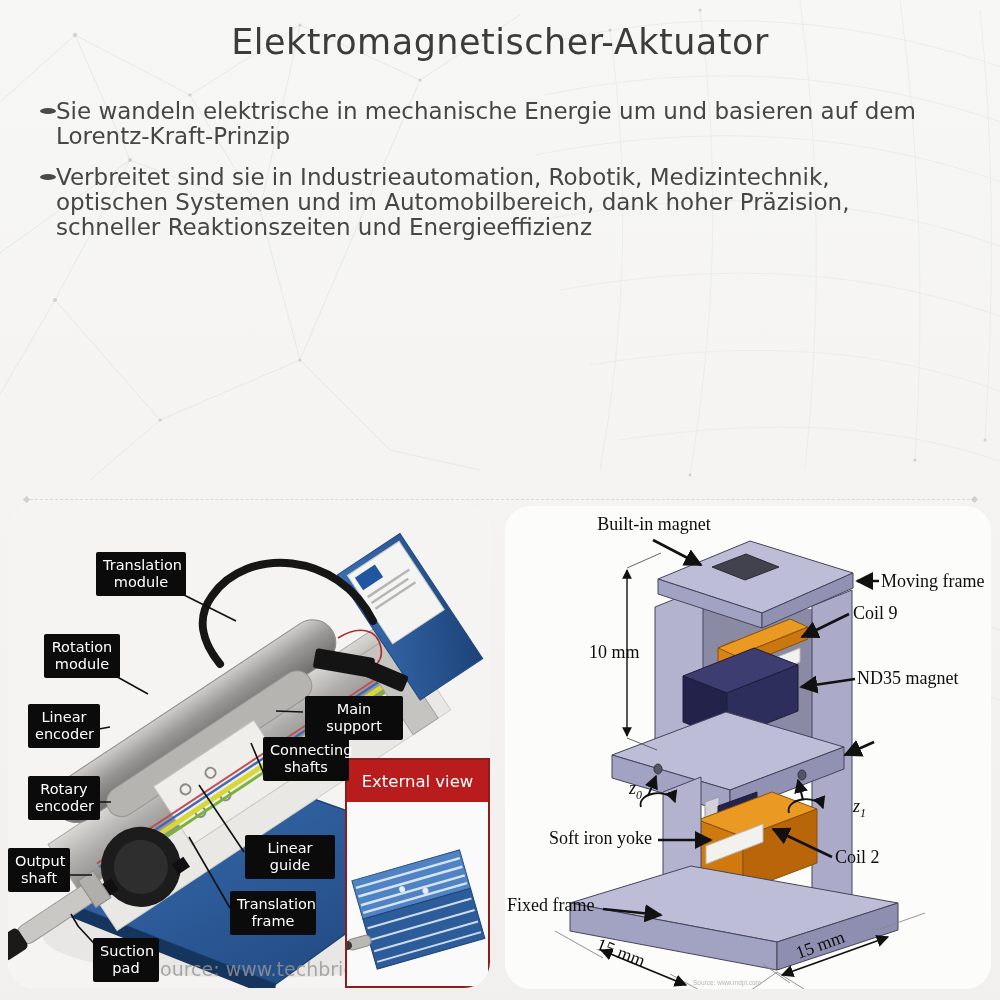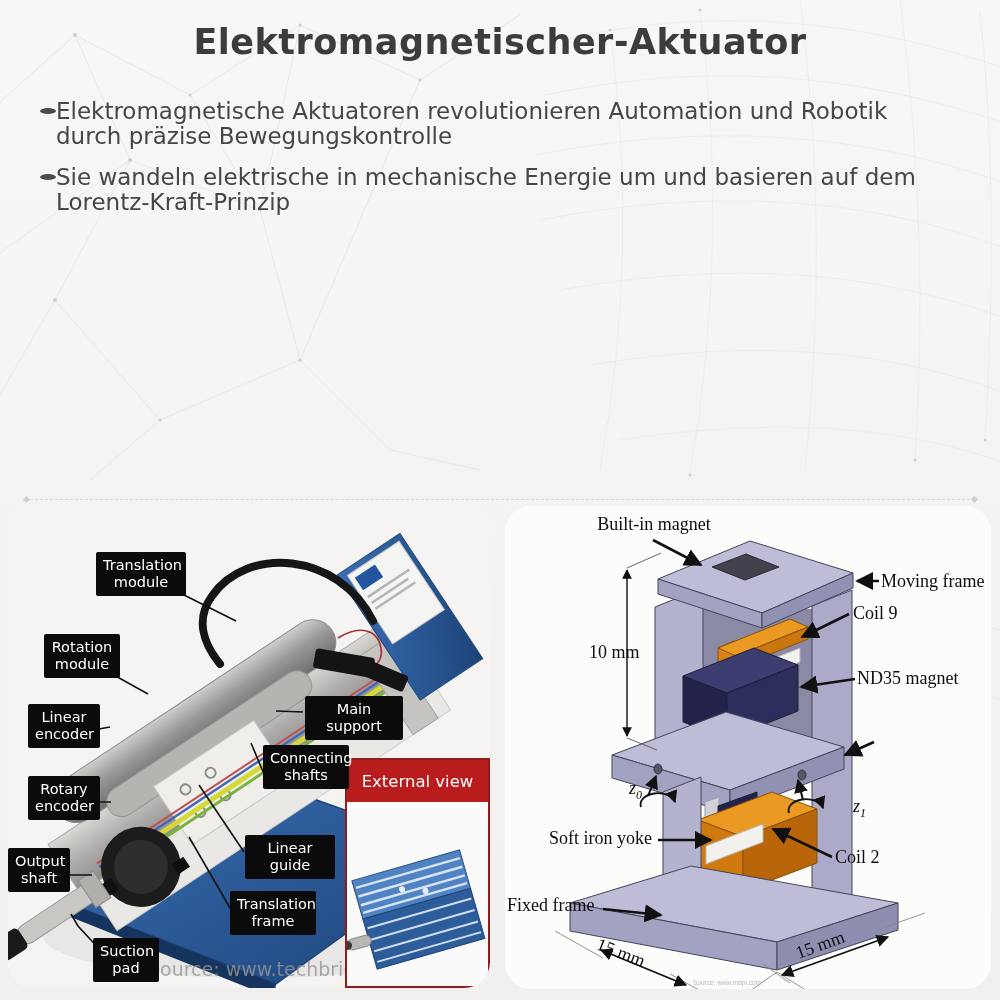--- a/index.html
+++ b/index.html
@@ -6,21 +6,21 @@
   body{
     width:1000px;height:1000px;position:relative;overflow:hidden;
     font-family:"DejaVu Sans","Liberation Sans",sans-serif;
     background:linear-gradient(180deg,#f7f7f6 0%,#f4f3f2 55%,#f1f0ef 100%);
   }
   
   .mesh{position:absolute;left:0;top:0;z-index:0;}
   
   .title{
     position:absolute;left:0;top:22px;width:1000px;text-align:center;
-    font-size:35px;font-weight:700;letter-spacing:.5px;color:#3c3c3c;z-index:2;
+    font-size:35px;font-weight:400;letter-spacing:.5px;color:#3c3c3c;z-index:2;
   }
   .bullets{position:absolute;left:40px;top:99px;width:905px;z-index:2;list-style:none;margin:0;padding:0;}
   .bullets li{display:flex;margin-bottom:16px;}
   .bdot{flex:0 0 16px;margin-top:9px;width:6px;height:6px;border-radius:50%;background:#4a4a4a;}
   .btxt{font-size:23px;line-height:25px;color:#464646;font-weight:500;}
   
   .divider{position:absolute;left:30px;top:499px;width:940px;border-top:1px dashed #d9d9d9;z-index:1;}
   .diamond{position:absolute;top:497px;width:5px;height:5px;background:#cfcfcf;transform:rotate(45deg);z-index:1;}
   
   .panel{position:absolute;background:#fdfdfc;border-radius:26px;overflow:hidden;z-index:2;}
@@ -92,25 +92,25 @@
       <circle cx="690" cy="475" r="1.5"></circle>
     <circle cx="915" cy="460" r="1.5"></circle>
       <circle cx="985" cy="440" r="1.5"></circle>
   </g>
 </svg>
 
 <div class="title">Elektromagnetischer-Aktuator</div>
 <ul class="bullets">
   <li>
       <span class="bdot"></span>
-      <span class="btxt">Elektromagnetische Aktuatoren revolutionieren Automation und Robotik durch präzise Bewegungskontrolle</span>
+      <span class="btxt">Sie wandeln elektrische in mechanische Energie um und basieren auf dem Lorentz-Kraft-Prinzip</span>
     </li>
   <li>
       <span class="bdot"></span>
-      <span class="btxt">Sie wandeln elektrische in mechanische Energie um und basieren auf dem Lorentz-Kraft-Prinzip</span>
+      <span class="btxt">Verbreitet sind sie in Industrieautomation, Robotik, Medizintechnik, optischen Systemen und im Automobilbereich, dank hoher Präzision, schneller Reaktionszeiten und Energieeffizienz</span>
     </li>
 </ul>
 
 <div class="divider"></div>
 <div class="diamond" style="left:24px"></div>
 <div class="diamond" style="left:972px"></div>
 
 <div class="panel" id="left-panel">
   <svg class="photo-svg" width="482" height="482" viewBox="0 0 482 482">
     <defs>
@@ -189,21 +189,21 @@
     </g>
   </svg>
 
   <div class="plabel" style="left:88px;top:46px;width:76px">Translation module</div>
   <div class="plabel" style="left:36px;top:128px;width:62px">Rotation module</div>
   <div class="plabel" style="left:20px;top:198px;width:58px">Linear encoder</div>
   <div class="plabel" style="left:20px;top:270px;width:58px">Rotary encoder</div>
   <div class="plabel" style="left:0px;top:342px;width:48px">Output shaft</div>
   <div class="plabel" style="left:85px;top:432px;width:52px">Suction pad</div>
   <div class="plabel" style="left:297px;top:190px;width:84px">Main support</div>
-  <div class="plabel" style="left:255px;top:239px;width:72px">Connecting shafts</div>
+  <div class="plabel" style="left:255px;top:231px;width:72px">Connecting shafts</div>
   <div class="plabel" style="left:237px;top:329px;width:76px">Linear guide</div>
   <div class="plabel" style="left:222px;top:385px;width:72px">Translation frame</div>
 
   <div class="watermark" style="left:140px;top:452px">Source: www.techbriefs.com</div>
 
   <div class="inset">
     <div class="inset-header">External view</div>
     <svg width="141" height="184" viewBox="0 0 141 184">
       <rect x="0" y="0" width="141" height="184" fill="#fbfafa"></rect>
       <g transform="rotate(-16 70 110)">

